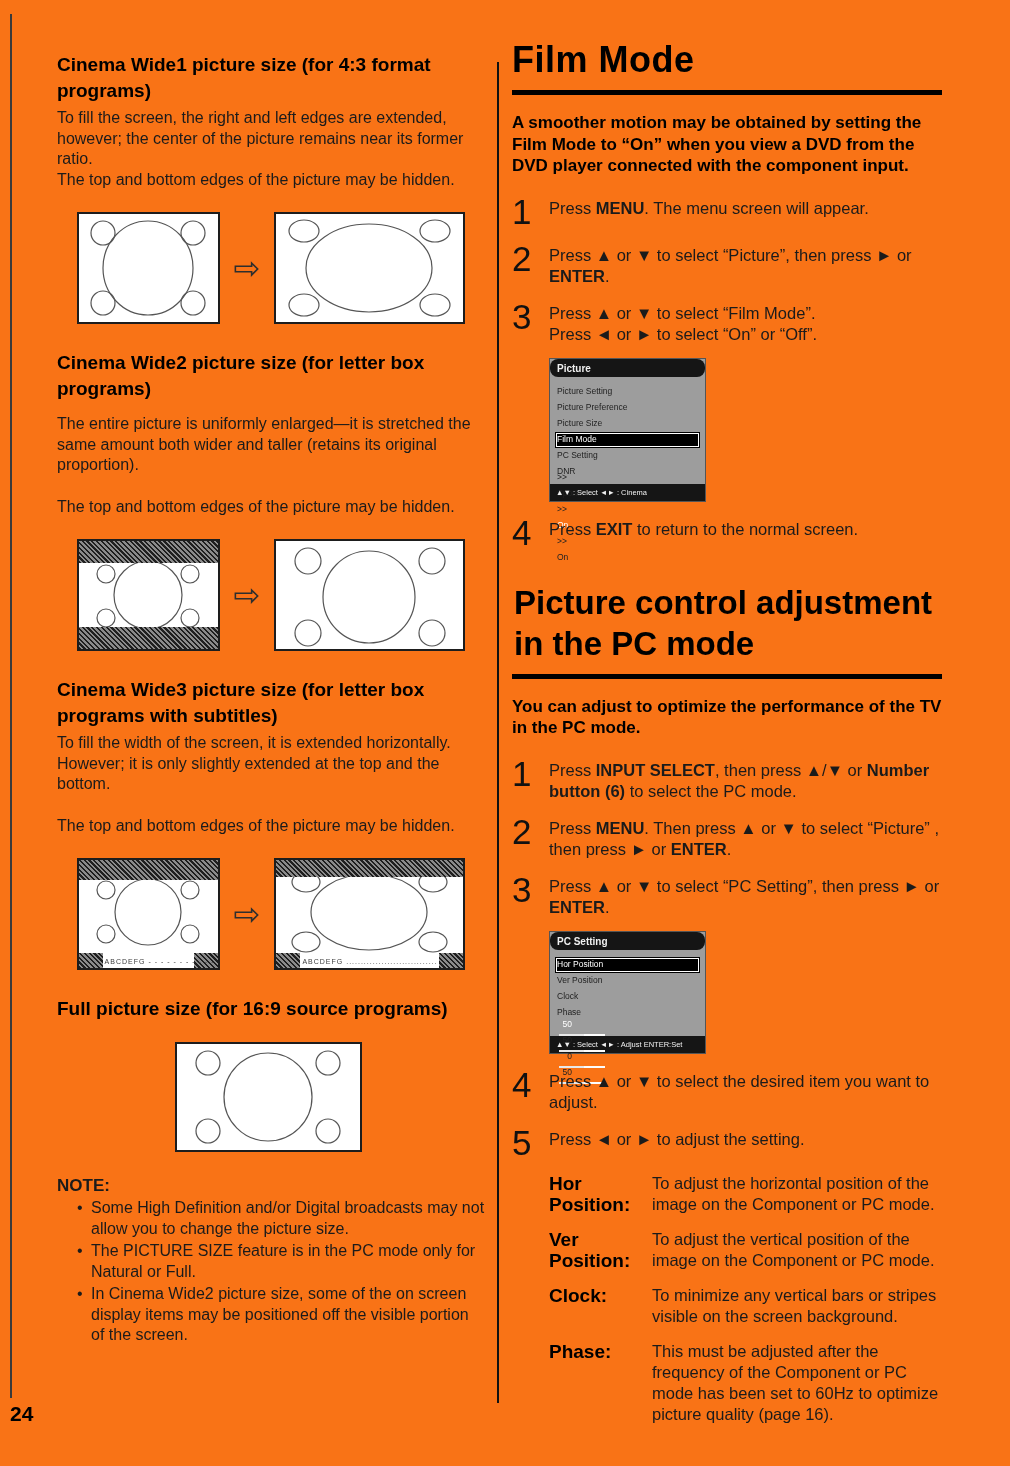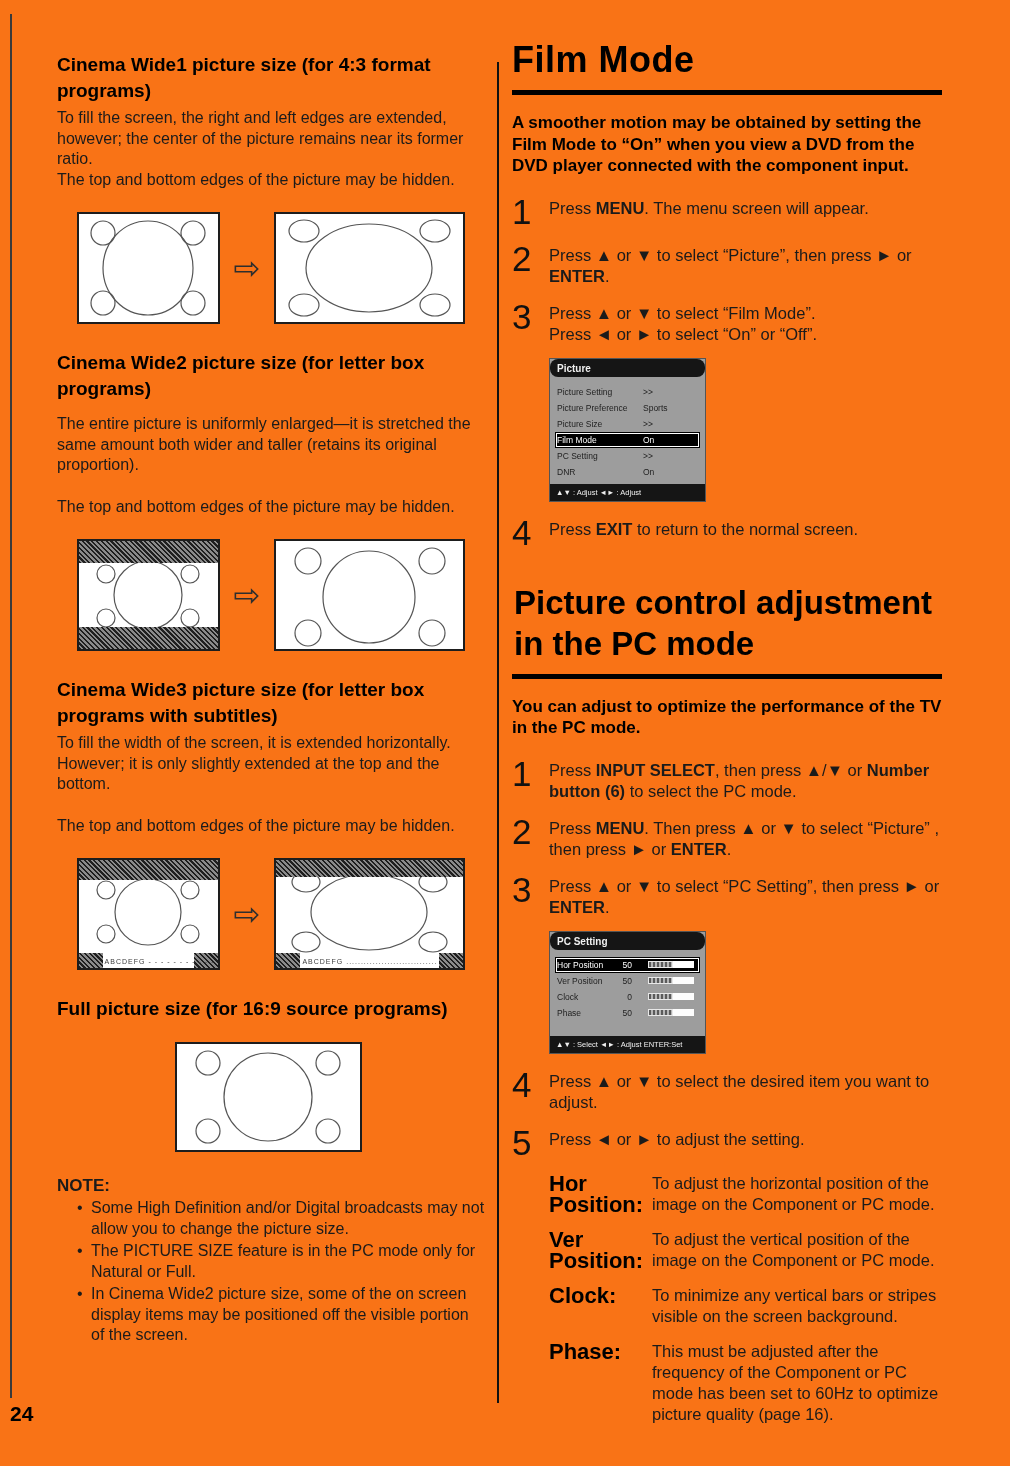--- a/index.html
+++ b/index.html
@@ -40,35 +40,35 @@
   .intro{font-size:17px;line-height:21.5px;font-weight:bold;margin-top:17px;color:#000;}
   .steps{margin-top:18px;}
   .step{display:flex;margin-bottom:13px;}
   .step-num{width:37px;flex:0 0 37px;font-size:35px;line-height:34px;color:#111;}
   .step-text{font-size:16.5px;line-height:21px;padding-top:3px;}
   
   .osd{width:155px;margin:4px 0 14px 37px;border:1px solid #555;background:#9d9d9d;
        font-family:"Liberation Sans","DejaVu Sans",sans-serif;}
   .osd-title{background:#151515;color:#f0f0f0;font-size:10px;font-weight:bold;padding:4px 7px 3px 7px;border-radius:8px;}
   .osd-body{padding:9px 7px 2px 7px;}
-  .osd-row{display:flex;align-items:center;height:12px;margin-bottom:4px;font-size:8.5px;color:#222;}
+  .osd-row{display:flex;height:12px;margin-bottom:4px;font-size:8.5px;color:#222;flex-direction:column;}
   .osd-row .osd-label{width:86px;flex:0 0 86px;}
   .osd-row .osd-value{flex:0 0 auto;}
   .osd-row.sel{background:#000;color:#fff;box-shadow:0 0 0 1px #fff,0 0 0 2px #000;}
   .osd-footer{background:#151515;color:#f0f0f0;font-size:7.5px;padding:4px 6px;white-space:nowrap;}
   .osd-pc .osd-label{width:60px;flex:0 0 60px;}
   .osd-pc .osd-value{width:15px;flex:0 0 15px;text-align:right;margin-right:14px;}
   .osd-body-pc{min-height:86px;box-sizing:border-box;}
   .slider{display:flex;width:46px;height:7px;margin-left:2px;}
   .slider .sl-dash{flex:1;border:1px solid #e8e8e8;background:repeating-linear-gradient(90deg,#5a5a5a 0,#5a5a5a 2px,#b5b5b5 2px,#b5b5b5 4px);}
   .slider .sl-solid{width:19px;background:#fdfdfd;border:1px solid #fdfdfd;}
   
   .defs{margin-top:10px;}
   .def-row{display:flex;margin-bottom:14px;}
-  .def-term{width:103px;flex:0 0 103px;font-weight:bold;font-size:22px;line-height:21px;color:#000;}
+  .def-term{width:103px;flex:0 0 103px;font-weight:bold;font-size:19px;line-height:21px;color:#000;}
   .def-desc{flex:1;font-size:16.5px;line-height:21px;}
 </style>
 </head>
 <body>
 
 <div class="page">
   <div class="edge-line"></div>
   <div class="divider"></div>
 
   <div class="col-left">
@@ -228,21 +228,21 @@
         </div>
         <div class="osd-row">
           <span class="osd-label">PC Setting</span>
           <span class="osd-value">&gt;&gt;</span>
         </div>
         <div class="osd-row">
           <span class="osd-label">DNR</span>
           <span class="osd-value">On</span>
         </div>
       </div>
-      <div class="osd-footer">▲▼ : Adjust      ◄► : Adjust</div>
+      <div class="osd-footer">▲▼ : Select      ◄► : Cinema</div>
     </div>
 
     <div class="step">
       <span class="step-num">4</span>
       <span class="step-text"><span>Press </span><b>EXIT</b><span> to return to the normal screen.</span></span>
     </div>
 
     <h1 class="title2" style="margin-top:32px;">Picture control adjustment in the PC mode</h1>
     <div class="rule"></div>
     <p class="intro">You can adjust to optimize the performance of the TV in the PC mode.</p>

